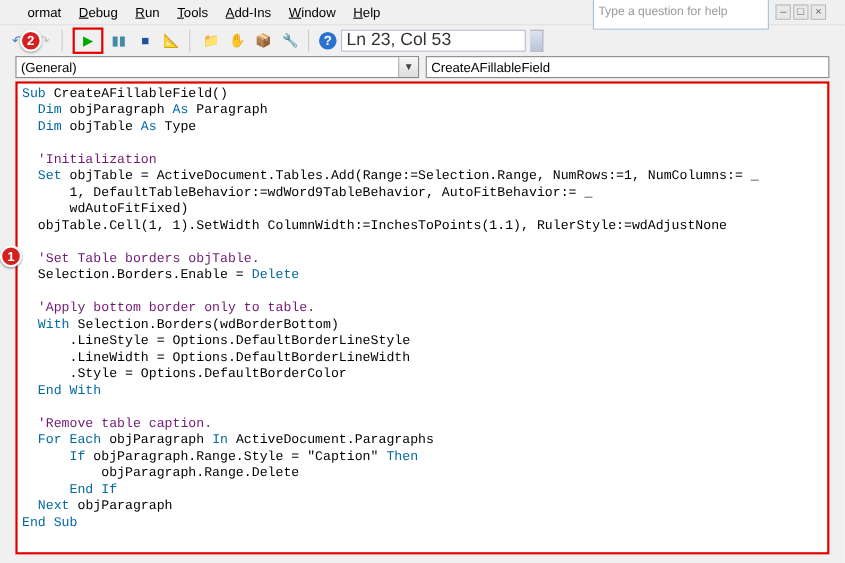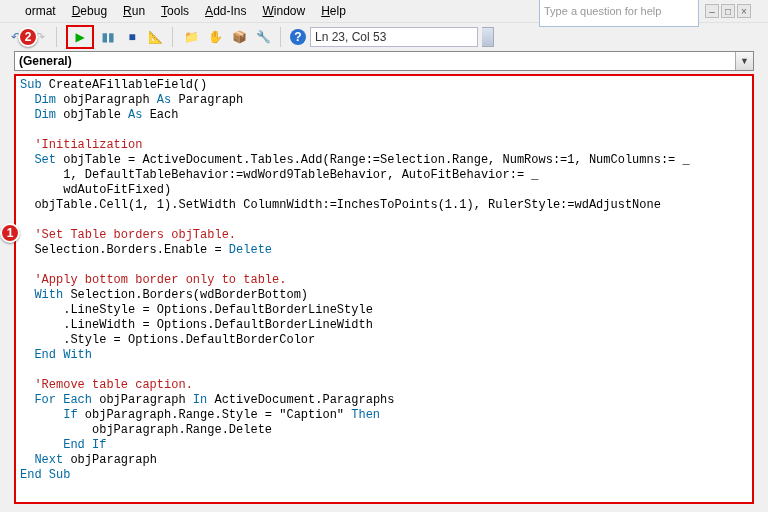--- a/index.html
+++ b/index.html
@@ -68,21 +68,21 @@
     border: 2px solid #e00000;
     padding: 0 2px;
     height: 24px;
     display: flex; align-items:center; justify-content:center;
   }
   .pos-box {
     width: 168px; height: 20px;
     background: #fff;
     border: 1px solid #b8b8d0;
     padding: 1px 4px;
-    font-size: 12px;
+    font-size: 16px;
     color: #333;
     display:flex; align-items:center;
   }
   .pos-end {
     width: 12px; height: 20px;
     background: linear-gradient(#dde4f0,#b8c4d8);
     border: 1px solid #aab;
     border-left: none;
   }
   .callout {
@@ -106,21 +106,20 @@
     gap: 6px;
     align-items: center;
   }
   .sel-box {
     flex: 1;
     height: 20px;
     background: #fff;
     border: 1px solid #888;
     display: flex;
     align-items: center;
-    font-weight: bold;
   }
   .sel-box span {
     flex: 1;
     padding: 0 4px;
     font-size: 12px;
   }
   .sel-drop {
     width: 18px; height: 18px;
     background: linear-gradient(#f8f8f8,#ddd);
     border-left: 1px solid #aaa;
@@ -134,21 +133,21 @@
     height: 430px;
     overflow: hidden;
     padding: 2px 4px;
     font-family: Consolas, "Courier New", monospace;
     font-size: 12px;
     line-height: 15px;
     color: #000;
     white-space: pre;
   }
   .kw { color: #0369a1; }
-  .cm { color: #b91c1c; }
+  .cm { color: #701a75; }
 </style>
 </head>
 <body>
 
 <div class="menubar">
   <div class="menu-item"><span>ormat</span></div>
   <div class="menu-item"><span class="u">D</span>ebug</div>
   <div class="menu-item"><span class="u">R</span>un</div>
   <div class="menu-item"><span class="u">T</span>ools</div>
   <div class="menu-item"><span class="u">A</span>dd-Ins</div>
@@ -183,27 +182,30 @@
   <div class="pos-end"></div>
 </div>
 
 <div class="callout" style="left:18px; top:27px">2</div>
 
 <div class="selector-row">
   <div class="sel-box">
     <span>(General)</span>
     <div class="sel-drop">▼</div>
   </div>
+  <div class="sel-box proc">
+    <span>CreateAFillableField</span>
+  </div>
 </div>
 
 <div class="callout" style="left:0px; top:223px">1</div>
 
 <div class="code-area"><span class="kw">Sub</span><span> CreateAFillableField()</span>
 <span class="kw">  Dim</span><span> objParagraph </span><span class="kw">As</span><span> Paragraph</span>
-<span class="kw">  Dim</span><span> objTable </span><span class="kw">As</span><span> Each</span>
+<span class="kw">  Dim</span><span> objTable </span><span class="kw">As</span><span> Type</span>
 <span></span>
 <span class="cm">  'Initialization</span>
 <span class="kw">  Set</span><span> objTable = ActiveDocument.Tables.Add(Range:=Selection.Range, NumRows:=1, NumColumns:= _</span>
 <span>      1, DefaultTableBehavior:=wdWord9TableBehavior, AutoFitBehavior:= _</span>
 <span>      wdAutoFitFixed)</span>
 <span>  objTable.Cell(1, 1).SetWidth ColumnWidth:=InchesToPoints(1.1), RulerStyle:=wdAdjustNone</span>
 <span></span>
 <span class="cm">  'Set Table borders objTable.</span>
 <span>  Selection.Borders.Enable = </span><span class="kw">Delete</span>
 <span></span>

